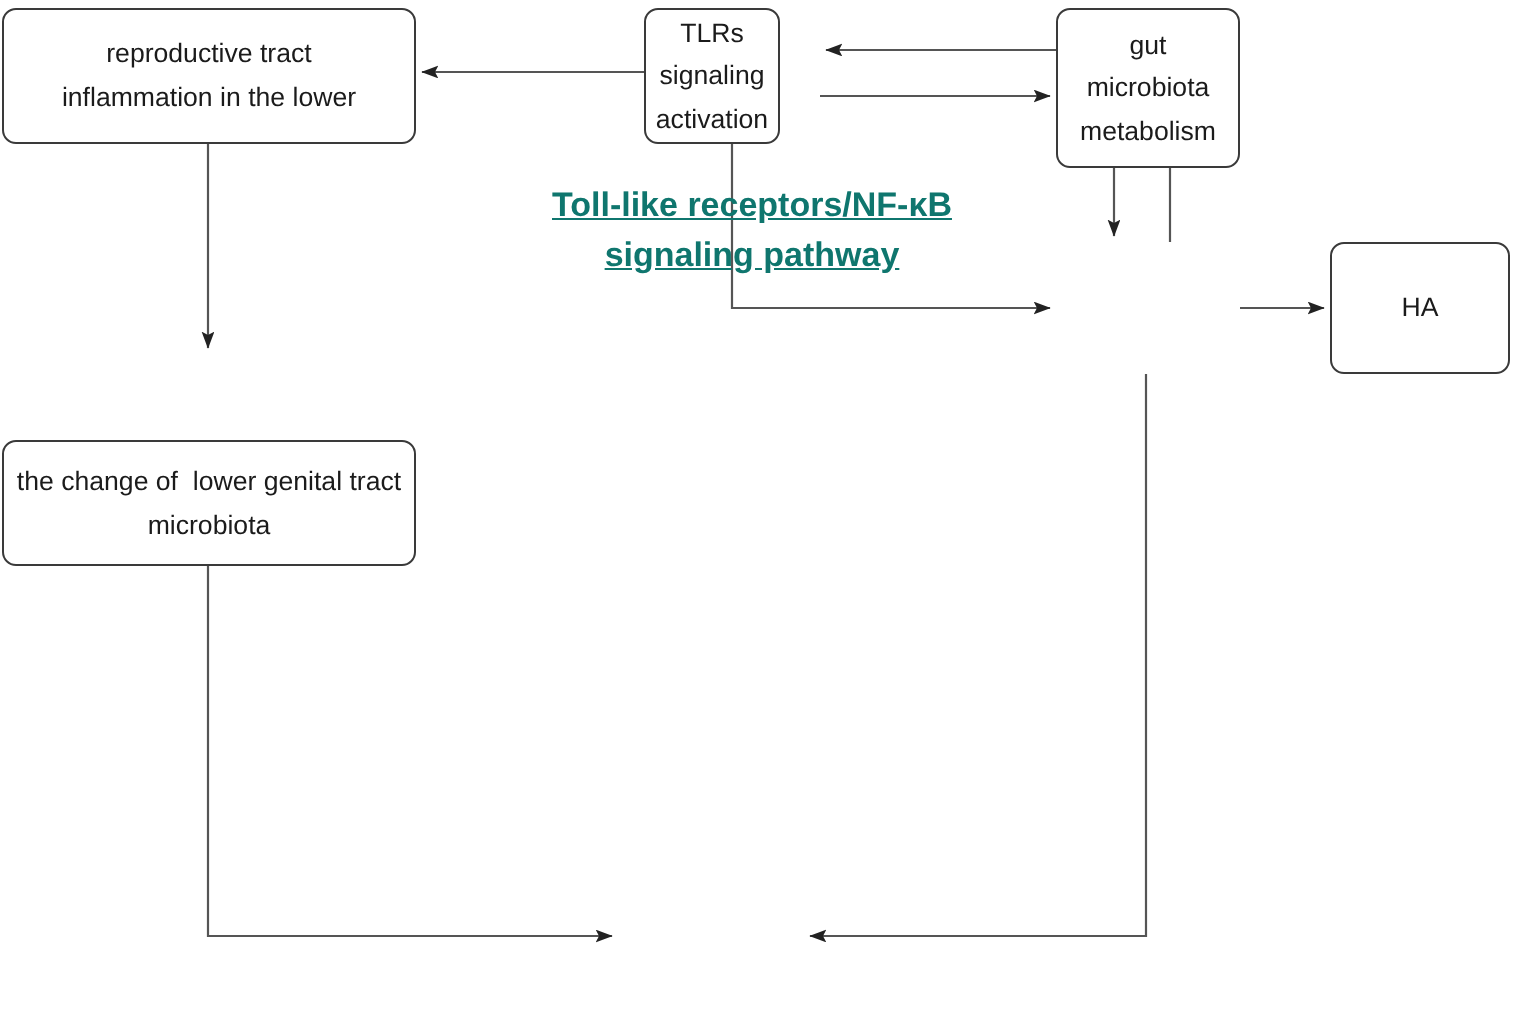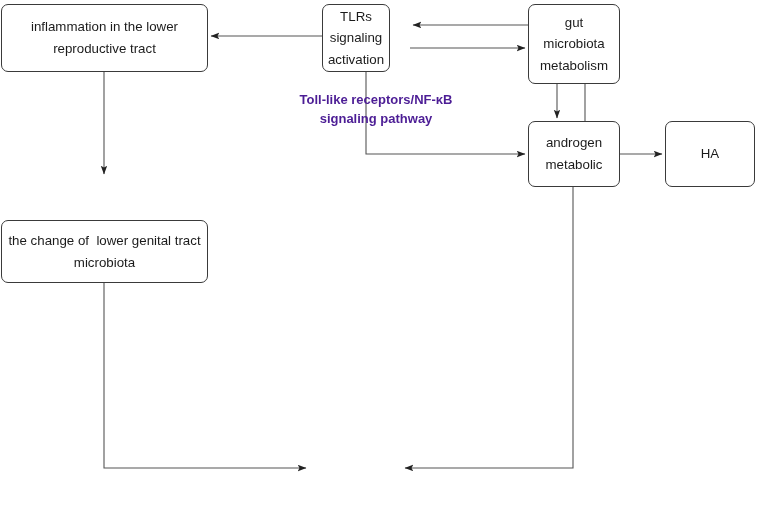--- a/index.html
+++ b/index.html
@@ -38,25 +38,26 @@
     font-size: 13.3px;
     line-height: 1.62;
     white-space: pre;
     z-index: 2;
   }
   .node .ln { display: block; }
   .pathway-label {
     position: absolute;
     text-align: center;
     font-weight: bold;
-    font-size: 13px;
+    font-size: 17px;
     line-height: 1.45;
-    color: #4c1d95;
+    color: #0f766e;
     z-index: 3;
     white-space: pre;
+    text-decoration: underline;
   }
 </style>
 </head>
 <body>
 
 <div id="canvas">
 
   <svg class="edges" viewBox="0 0 757 505">
     <defs>
       <marker id="arrow" markerWidth="9" markerHeight="9" refX="8.2" refY="3.2" orient="auto" markerUnits="userSpaceOnUse">
@@ -81,43 +82,39 @@
 
       <path d="M104,72 L104,174" marker-end="url(#arrow)"></path>
 
       <path d="M104,240 L104,468 L306,468" marker-end="url(#arrow)"></path>
 
       <path d="M573,187 L573,468 L405,468" marker-end="url(#arrow)"></path>
     </g>
   </svg>
 
   <div class="node" style="left:1px; top:4px; width:207px; height:68px;">
+    <span class="ln">reproductive tract</span>
     <span class="ln">inflammation in the lower</span>
-    <span class="ln">reproductive tract</span>
   </div>
 
   <div class="node" style="left:322px; top:4px; width:68px; height:68px;">
     <span class="ln">TLRs</span>
     <span class="ln">signaling</span>
     <span class="ln">activation</span>
   </div>
 
   <div class="node" style="left:528px; top:4px; width:92px; height:80px;">
     <span class="ln">gut</span>
     <span class="ln">microbiota</span>
     <span class="ln">metabolism</span>
   </div>
 
   <div class="pathway-label" style="left:256px; top:91px; width:240px;">Toll-like receptors/NF-κB
 signaling pathway</div>
 
-  <div class="node" style="left:528px; top:121px; width:92px; height:66px;">
-    <span class="ln">androgen</span>
-    <span class="ln">metabolic</span>
-  </div>
 
   <div class="node" style="left:665px; top:121px; width:90px; height:66px;align-items:center;">
     <span class="ln">HA</span>
   </div>
 
   <div class="node" style="left:1px; top:177px; width:207px; height:63px;margin-top:43px;">
     <span class="ln">the change of  lower genital tract</span>
     <span class="ln">microbiota</span>
   </div>
 

